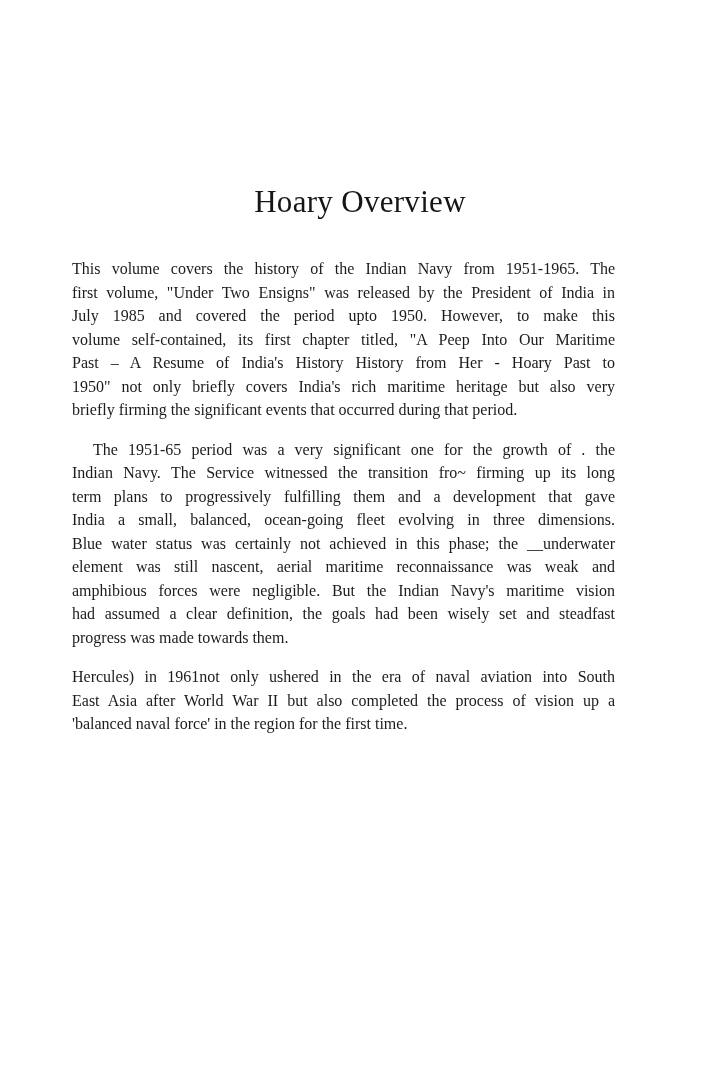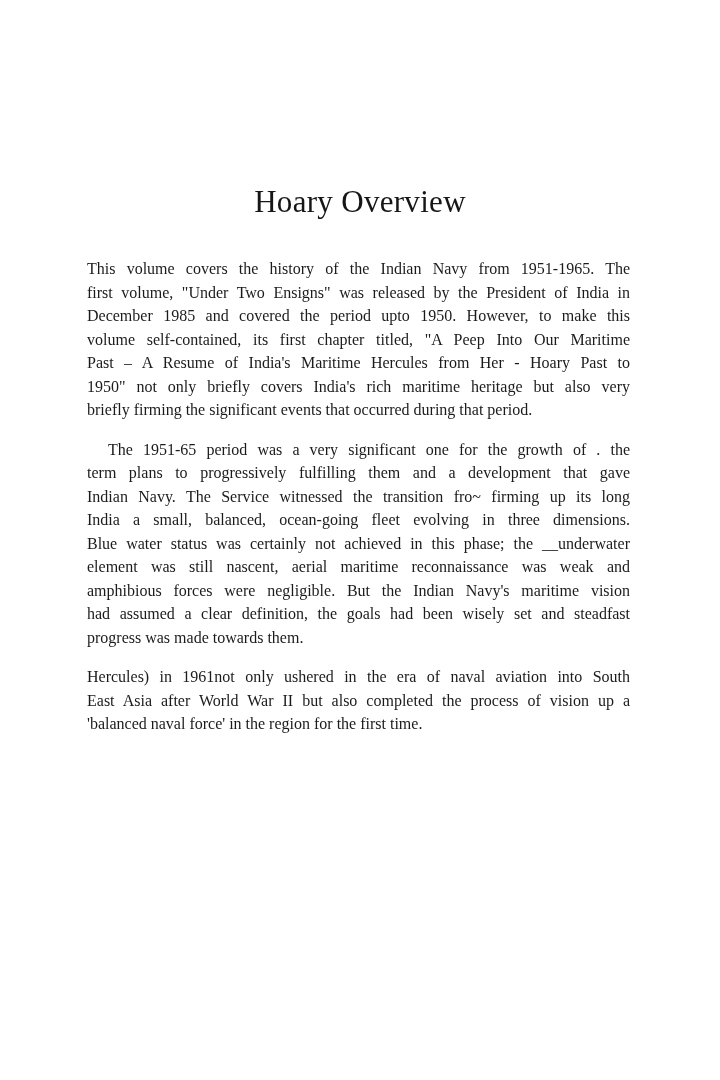--- a/index.html
+++ b/index.html
@@ -30,21 +30,21 @@
     margin: 0;
     text-align: center;
     font-size: 31px;
     font-weight: normal;
     letter-spacing: 0.3px;
     color: #161616;
   }
   .body-text {
     position: absolute;
     top: 257px;
-    left: 87px;
+    left: 72px;
     width: 543px;
     color: #1b1b1b;
   }
   .para {
     margin: 0 0 16px 0;
     padding: 0;
   }
   .line {
     font-size: 16px;
     line-height: 23.5px;
@@ -67,31 +67,31 @@
 
 <div class="page">
 
   <div class="title">Hoary Overview</div>
 
   <div class="body-text">
 
     <div class="para">
       <div class="line">This volume covers the history of the Indian Navy from 1951-1965. The</div>
       <div class="line">first volume, "Under Two Ensigns" was released by the President of India in</div>
-      <div class="line">December 1985 and covered the period upto 1950. However, to make this</div>
+      <div class="line">July 1985 and covered the period upto 1950. However, to make this</div>
       <div class="line">volume self-contained, its first chapter titled, "A Peep Into Our Maritime</div>
-      <div class="line">Past – A Resume of India's Maritime Hercules from Her - Hoary Past to</div>
+      <div class="line">Past – A Resume of India's History History from Her - Hoary Past to</div>
       <div class="line">1950" not only briefly covers India's rich maritime heritage but also very</div>
       <div class="line last">briefly firming the significant events that occurred during that period.</div>
     </div>
 
     <div class="para">
       <div class="line first-indent">The 1951-65 period was a very significant one for the growth of . the</div>
+      <div class="line">Indian Navy. The Service witnessed the transition fro~ firming up its long</div>
       <div class="line">term plans to progressively fulfilling them and a development that gave</div>
-      <div class="line">Indian Navy. The Service witnessed the transition fro~ firming up its long</div>
       <div class="line">India a small, balanced, ocean-going fleet evolving in three dimensions.</div>
       <div class="line">Blue water status was certainly not achieved in this phase; the __underwater</div>
       <div class="line">element was still nascent, aerial maritime reconnaissance was weak and</div>
       <div class="line">amphibious forces were negligible. But the Indian Navy's maritime vision</div>
       <div class="line">had assumed a clear definition, the goals had been wisely set and steadfast</div>
       <div class="line last">progress was made towards them.</div>
     </div>
 
     <div class="para">
       <div class="line">Hercules) in 1961not only ushered in the era of naval aviation into South</div>

